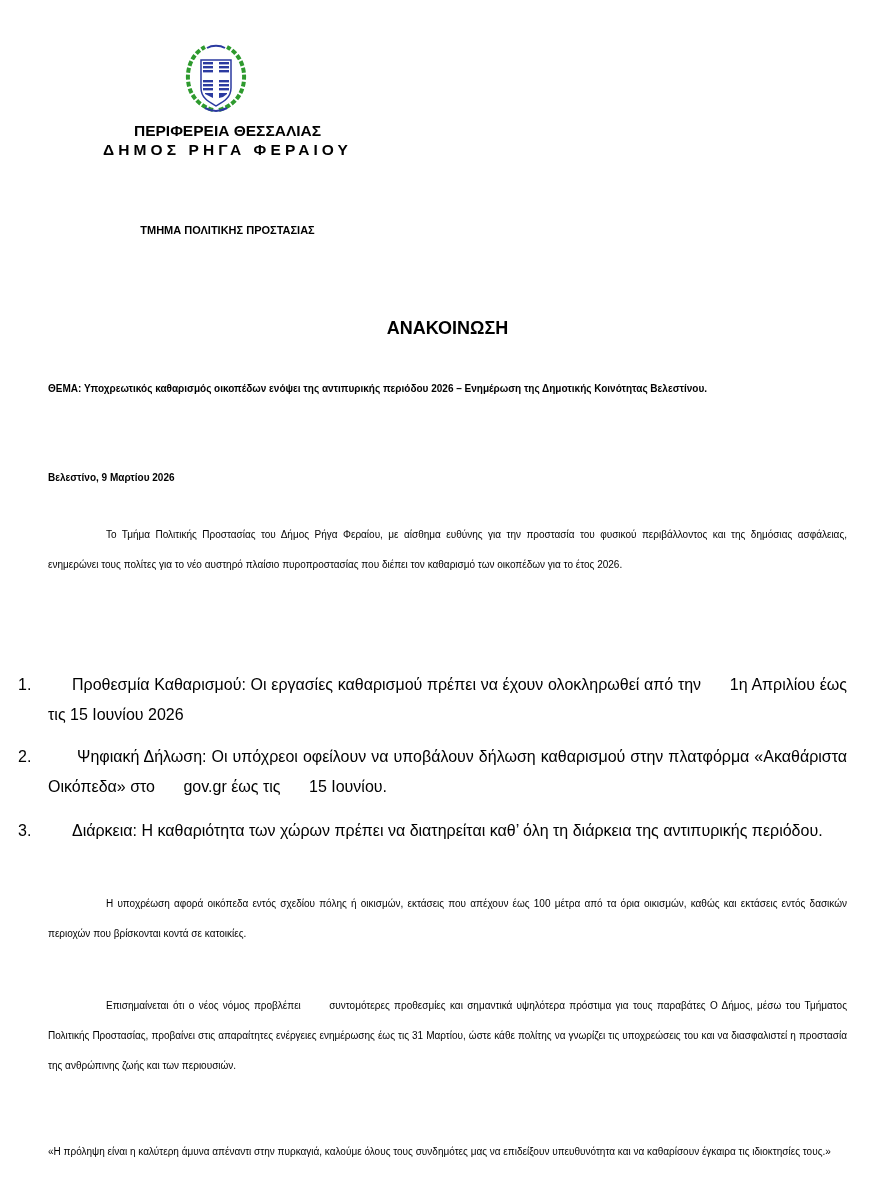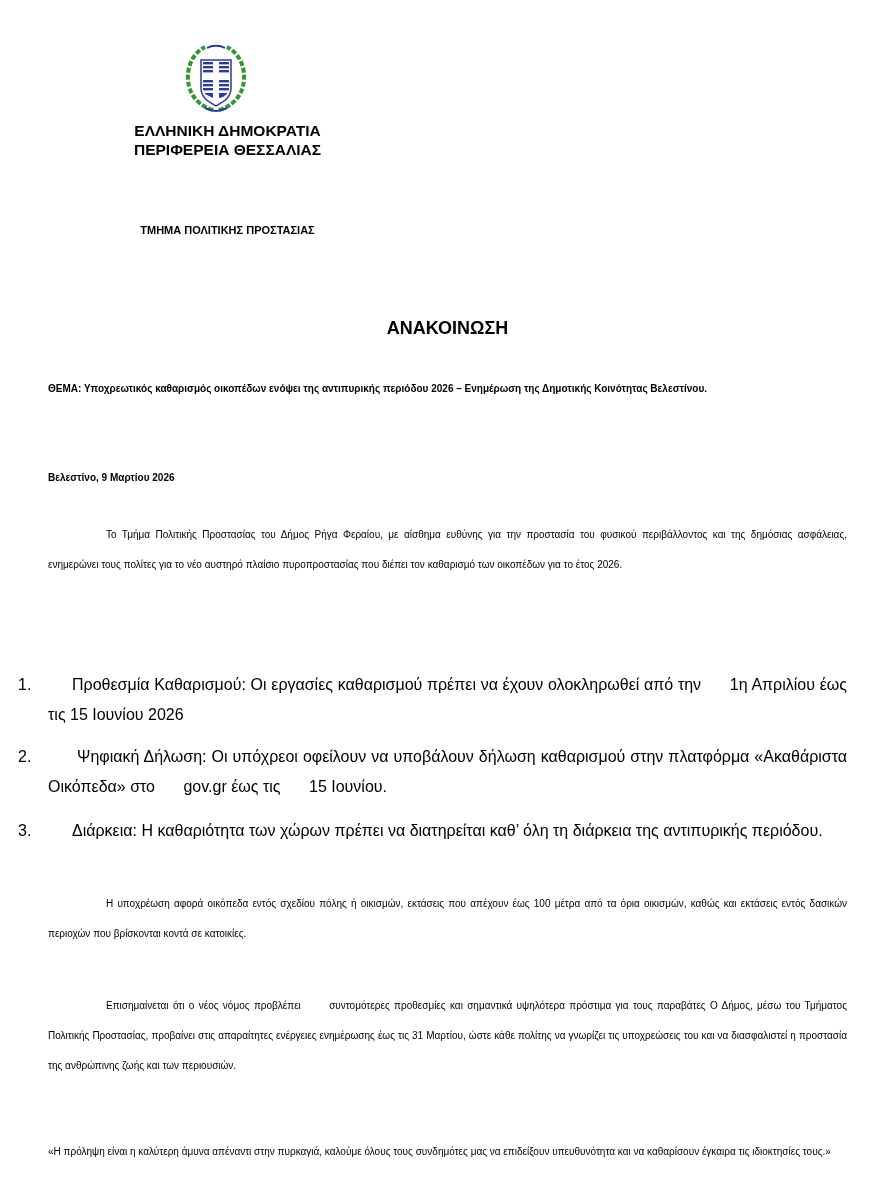--- a/index.html
+++ b/index.html
@@ -55,22 +55,22 @@
         <rect x="34" y="40" width="10" height="2.4"></rect>
         <rect x="34" y="44" width="10" height="2.4"></rect>
       <path d="M20 49 L28 49 L28 54 L24 52 L20 50 Z"></path>
         <path d="M34 49 L42 49 L42 50 L38 53 L34 54 Z"></path>
     </g>
     <path d="M20 64 Q31 70 42 64" stroke="#2b3aa0" stroke-width="2" fill="none"></path>
   </svg>
 </div>
 
 <div class="header">
-  <div class="l">ΕΛΛΗΝΙΚΗ ΔΗΜΟΚΡΑΤΙΑ</div>
   <div class="l">ΠΕΡΙΦΕΡΕΙΑ ΘΕΣΣΑΛΙΑΣ</div>
+  <div class="l sp2">ΔΗΜΟΣ ΡΗΓΑ ΦΕΡΑΙΟΥ</div>
 </div>
 <div class="dept">ΤΜΗΜΑ ΠΟΛΙΤΙΚΗΣ ΠΡΟΣΤΑΣΙΑΣ</div>
 
 <div class="title">ΑΝΑΚΟΙΝΩΣΗ</div>
 
 <div class="block subject">ΘΕΜΑ: Υποχρεωτικός καθαρισμός οικοπέδων ενόψει της αντιπυρικής περιόδου 2026 – Ενημέρωση της Δημοτικής Κοινότητας Βελεστίνου.</div>
 
 <div class="block place-date">Βελεστίνο, 9 Μαρτίου 2026</div>
 
 <div class="block p1">

